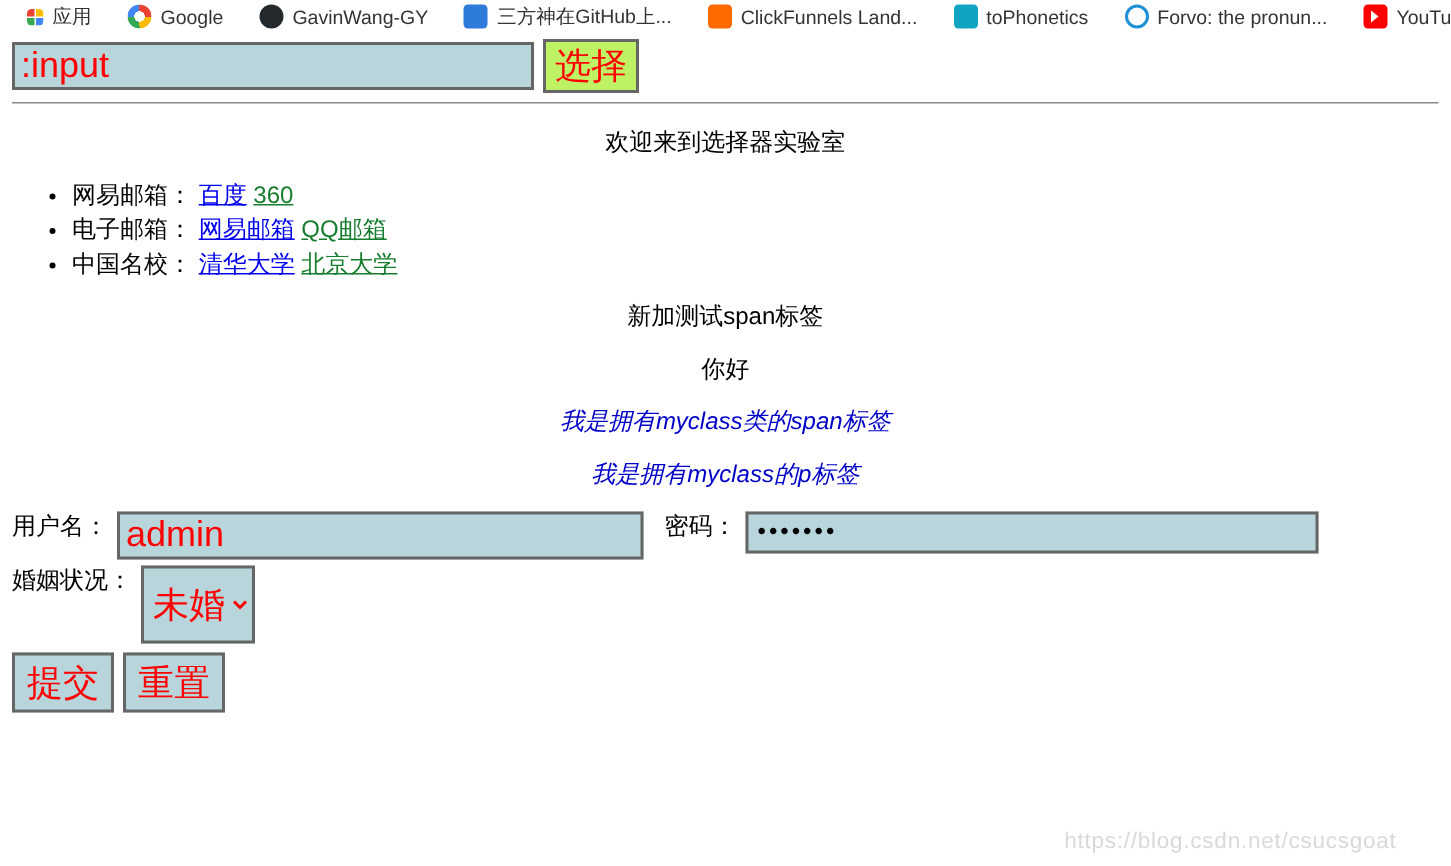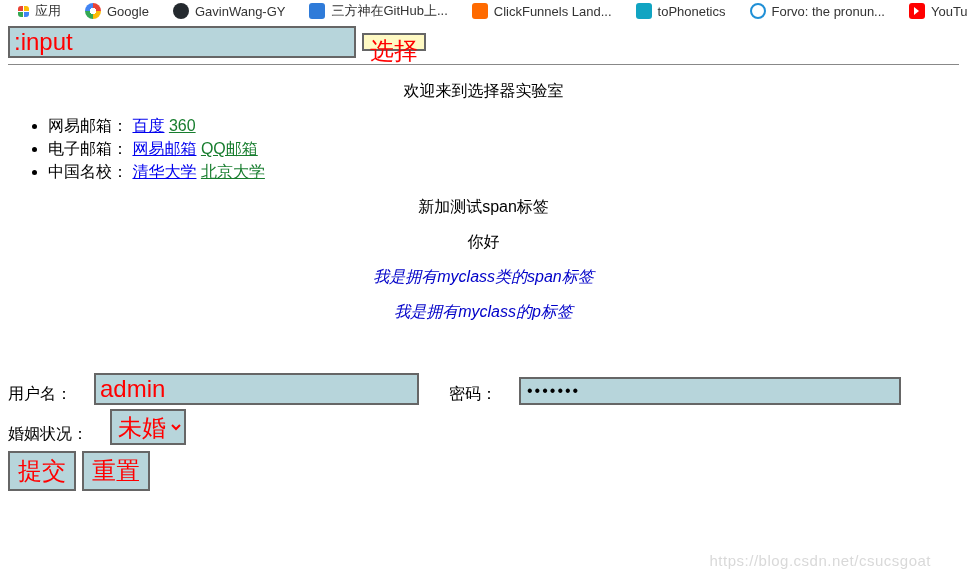--- a/index.html
+++ b/index.html
@@ -56,52 +56,52 @@
   .selector-row { display:flex; align-items:center; gap:6px; margin-bottom:4px;}
   .sel-input {
     width: 348px; height: 32px;
     background: #b7d5db;
     border: 2px solid #666;
     font-size: 24px; color: #ff0000;
     padding: 0 4px;
     font-family: Arial, sans-serif;
   }
   .sel-btn {
-    height: 18px;
-    background:#fef9c3;
+    height: 36px;
+    background:#bef264;
     border:2px solid #666;
     font-size:24px; color:#ff0000;
     padding: 0 6px;
     cursor:pointer;
   }
   hr { border:none; border-top:1px solid #888; margin:6px 0 16px 0;}
   p { margin: 14px 0; text-align: center; }
   ul { margin: 10px 0 14px 0; padding-left: 40px;}
   li { list-style: disc; margin: 2px 0; }
   a.blue { color: #0000ee; text-decoration: underline;}
   a.green { color: #177d2e; }
   .myclass { color:#0000c8; font-style: italic; }
-  .form-row { display:flex; align-items:flex-end; gap:22px; margin-top:4px;}
+  .form-row { display:flex; align-items:flex-start; gap:6px; margin-top:4px;}
   .lbl { font-size:16px; }
   .hl-input {
     background:#b7d5db; border:2px solid #666;
     font-size:24px; color:#ff0000;
     padding:0 4px; height:32px;
   }
-  .txt-user { width:325px;margin-top:36px; }
+  .txt-user { width:351px; }
   .txt-pass {
     width:382px; height:28px;
     background:#b7d5db; border:2px solid #666;
     font-size:16px; letter-spacing:2px;
     padding:0 6px;
   }
   .sel-marital {
     background:#b7d5db; border:2px solid #666;
     font-size:24px; color:#ff0000;
-    height:36px; padding:0 2px;
+    height:52px; padding:0 2px;
   }
   .btn-row { display:flex; gap:6px; margin-top:6px;}
   .btn-submit, .btn-reset {
     background:#b7d5db; border:2px solid #666;
     font-size:24px; color:#ff0000;
     padding:2px 8px; cursor:pointer;
   }
   .watermark {
     position:absolute; right:36px; top:552px;
     color:#d9d9d9; font-size:15px; letter-spacing:0.5px;

